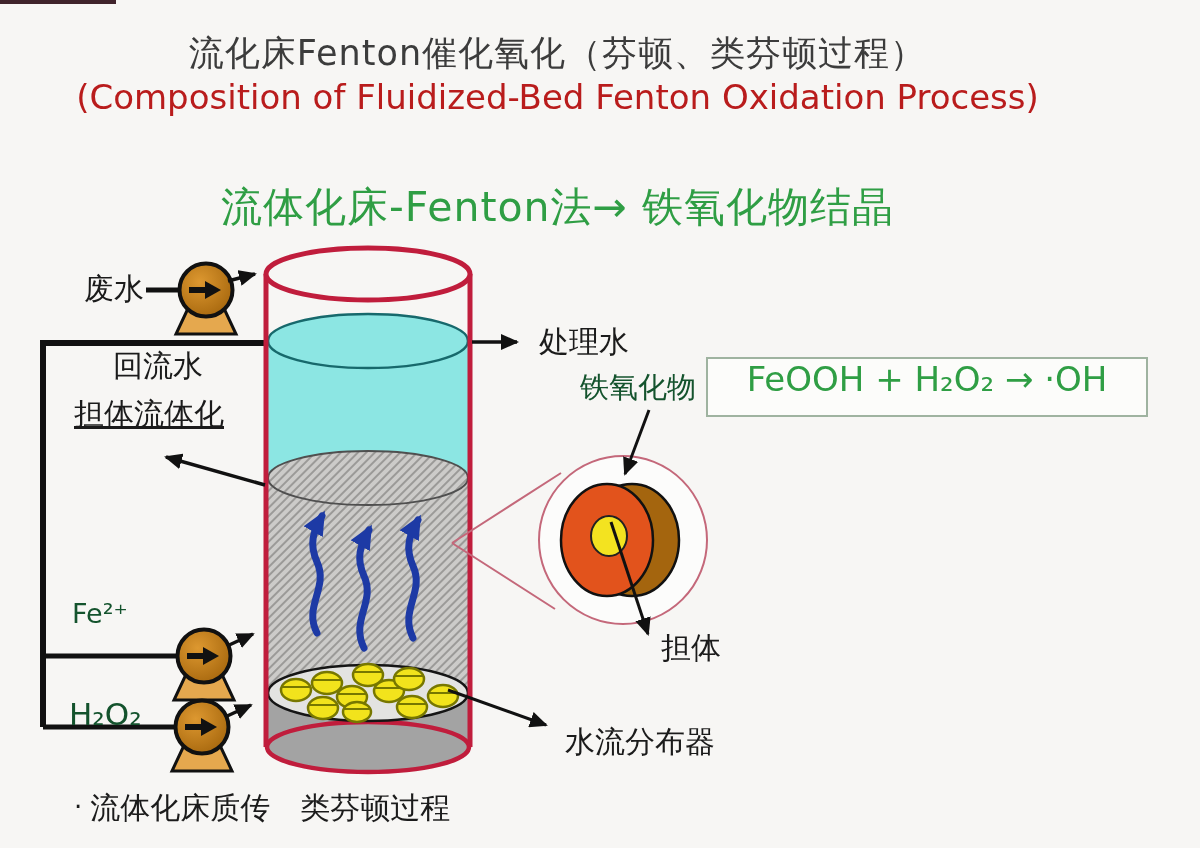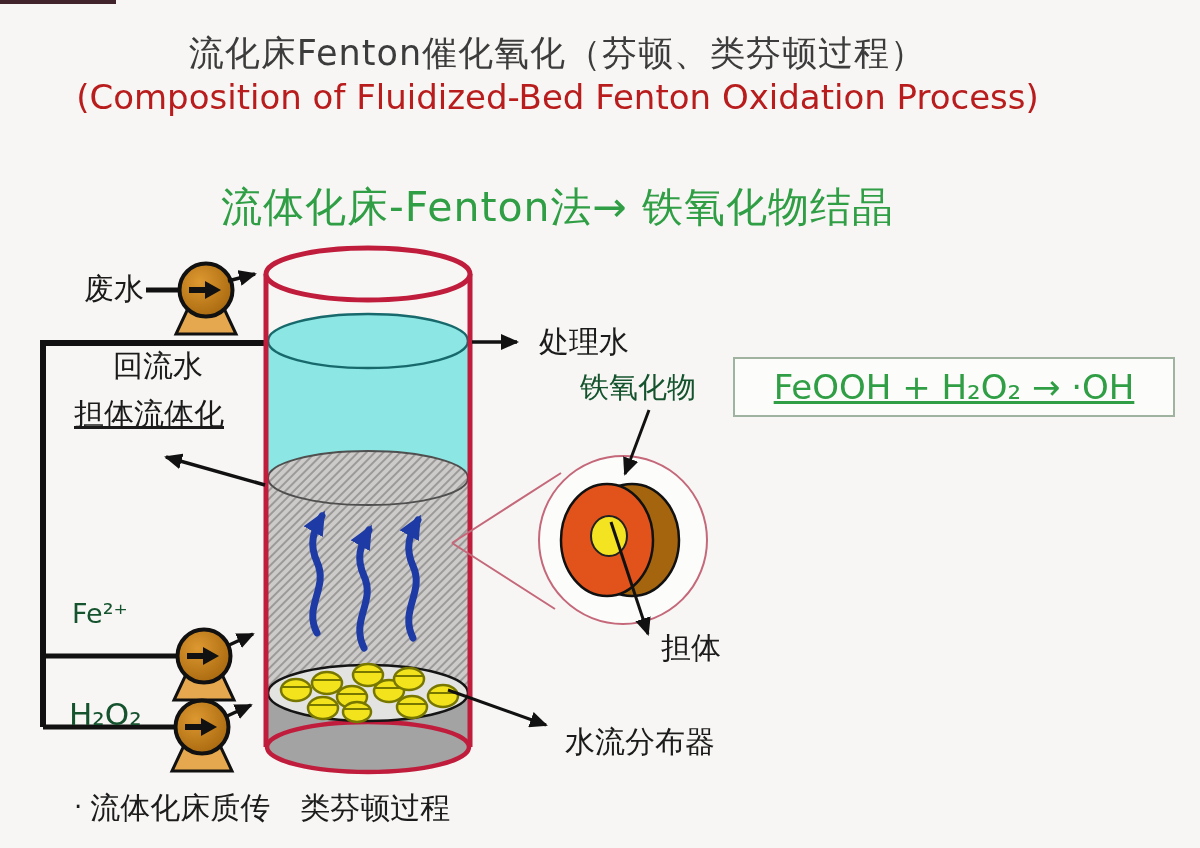--- a/index.html
+++ b/index.html
@@ -27,24 +27,24 @@
   .carrierfluid{left:74px;top:397px;text-decoration:underline;}
   .fe2{left:72px;top:599px;font-size:27px;}
   .h2o2{left:69px;top:666px;font-size:31px;margin-top:31px;}
   .treated{left:539px;top:325px;}
   .ironoxide{left:580px;top:372px;font-size:29px;}
   .carrier{left:661px;top:631px;}
   .distributor{left:565px;top:706px;margin-top:19px;}
   .note{left:74px;top:791px;font-size:30px;}
   .note .bullet{font-size:26px;vertical-align:2px;margin-right:8px;}
   .eqbox{
-    position:absolute;left:733px;top:357px;width:438px;height:56px;z-index:2;
+    position:absolute;left:706px;top:357px;width:438px;height:56px;z-index:2;
     border:2px solid #9fb3a0;background:#fcfcfa;
-    display:flex;align-items:center;justify-content:center;
-    font-size:34px;color:#2f9e44;white-space:nowrap;text-decoration:underline;
+    display:flex;justify-content:center;
+    font-size:34px;color:#2f9e44;white-space:nowrap;
   }
   .cornermark{position:absolute;left:0;top:0;width:116px;height:4px;background:#40232b;z-index:3;}
 </style>
 </head>
 <body>
 
 <div id="stage">
 
   <div class="cornermark"></div>
 

